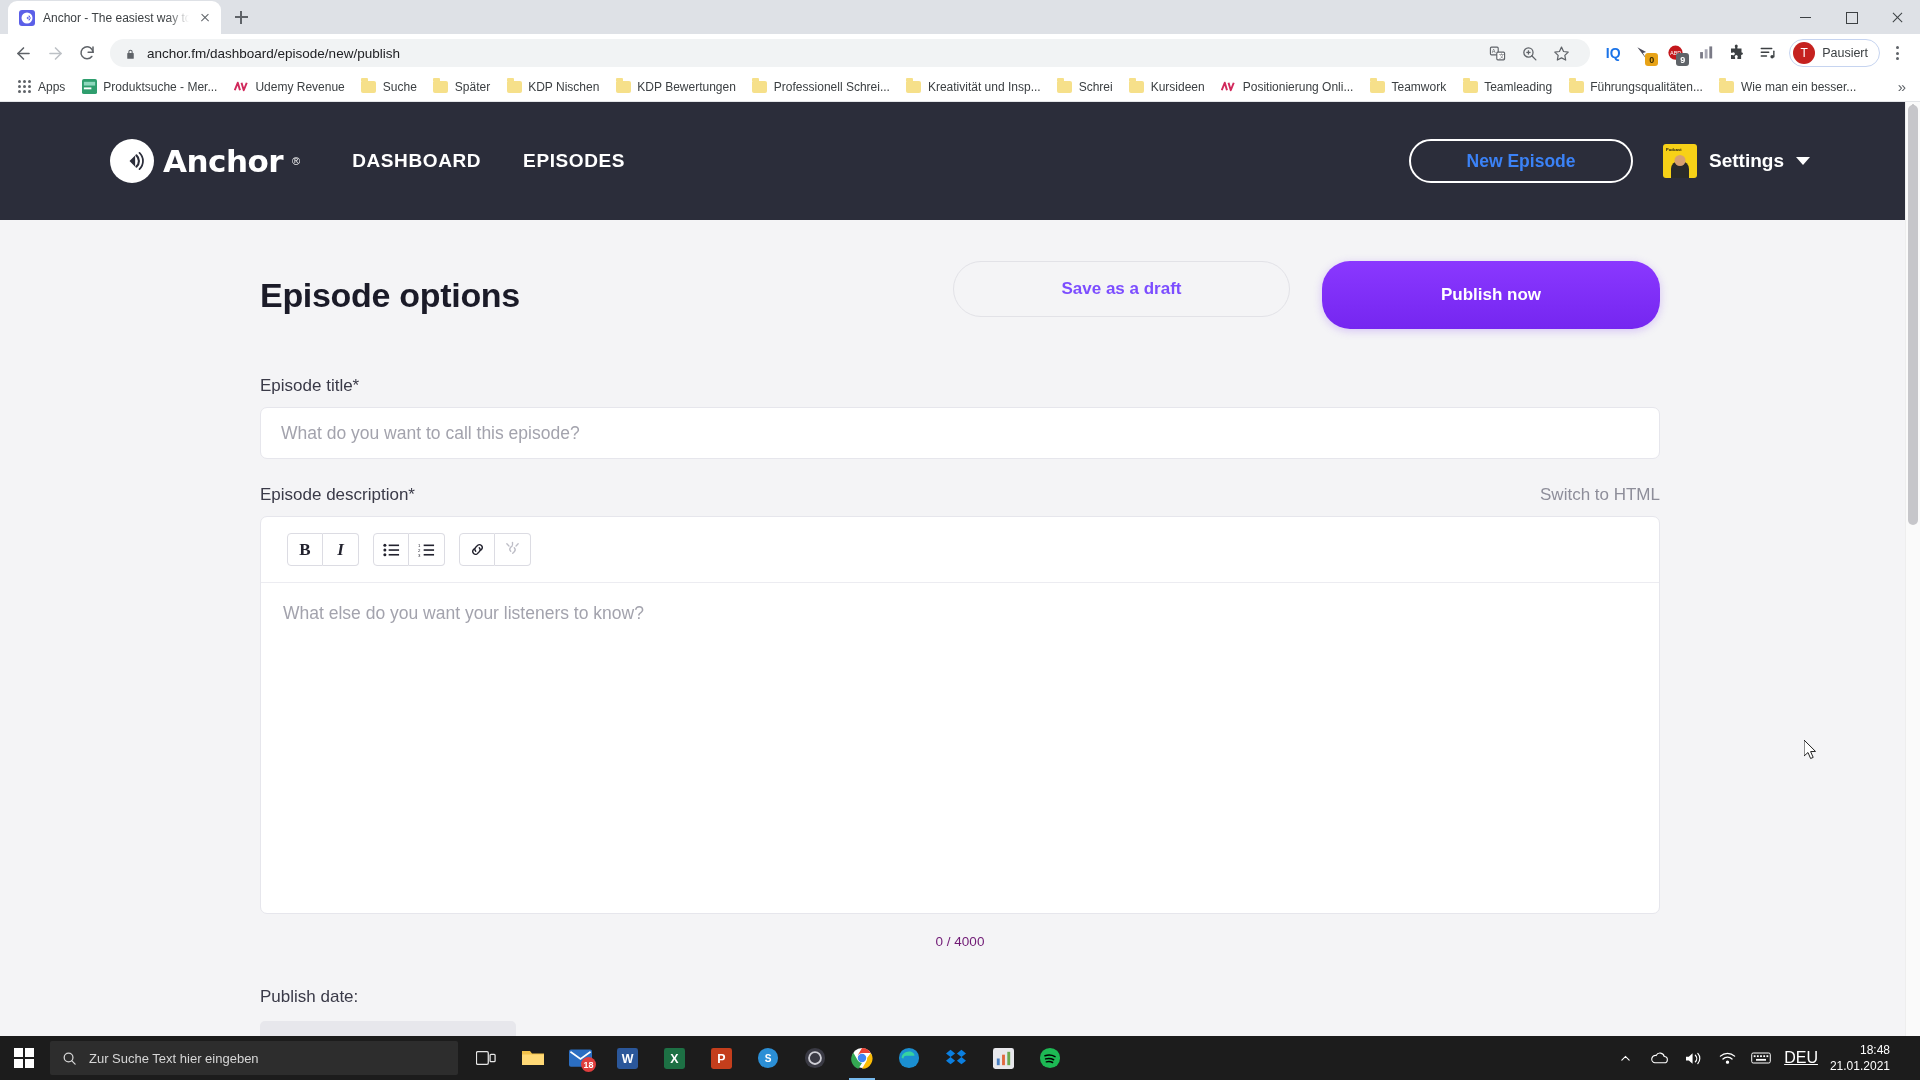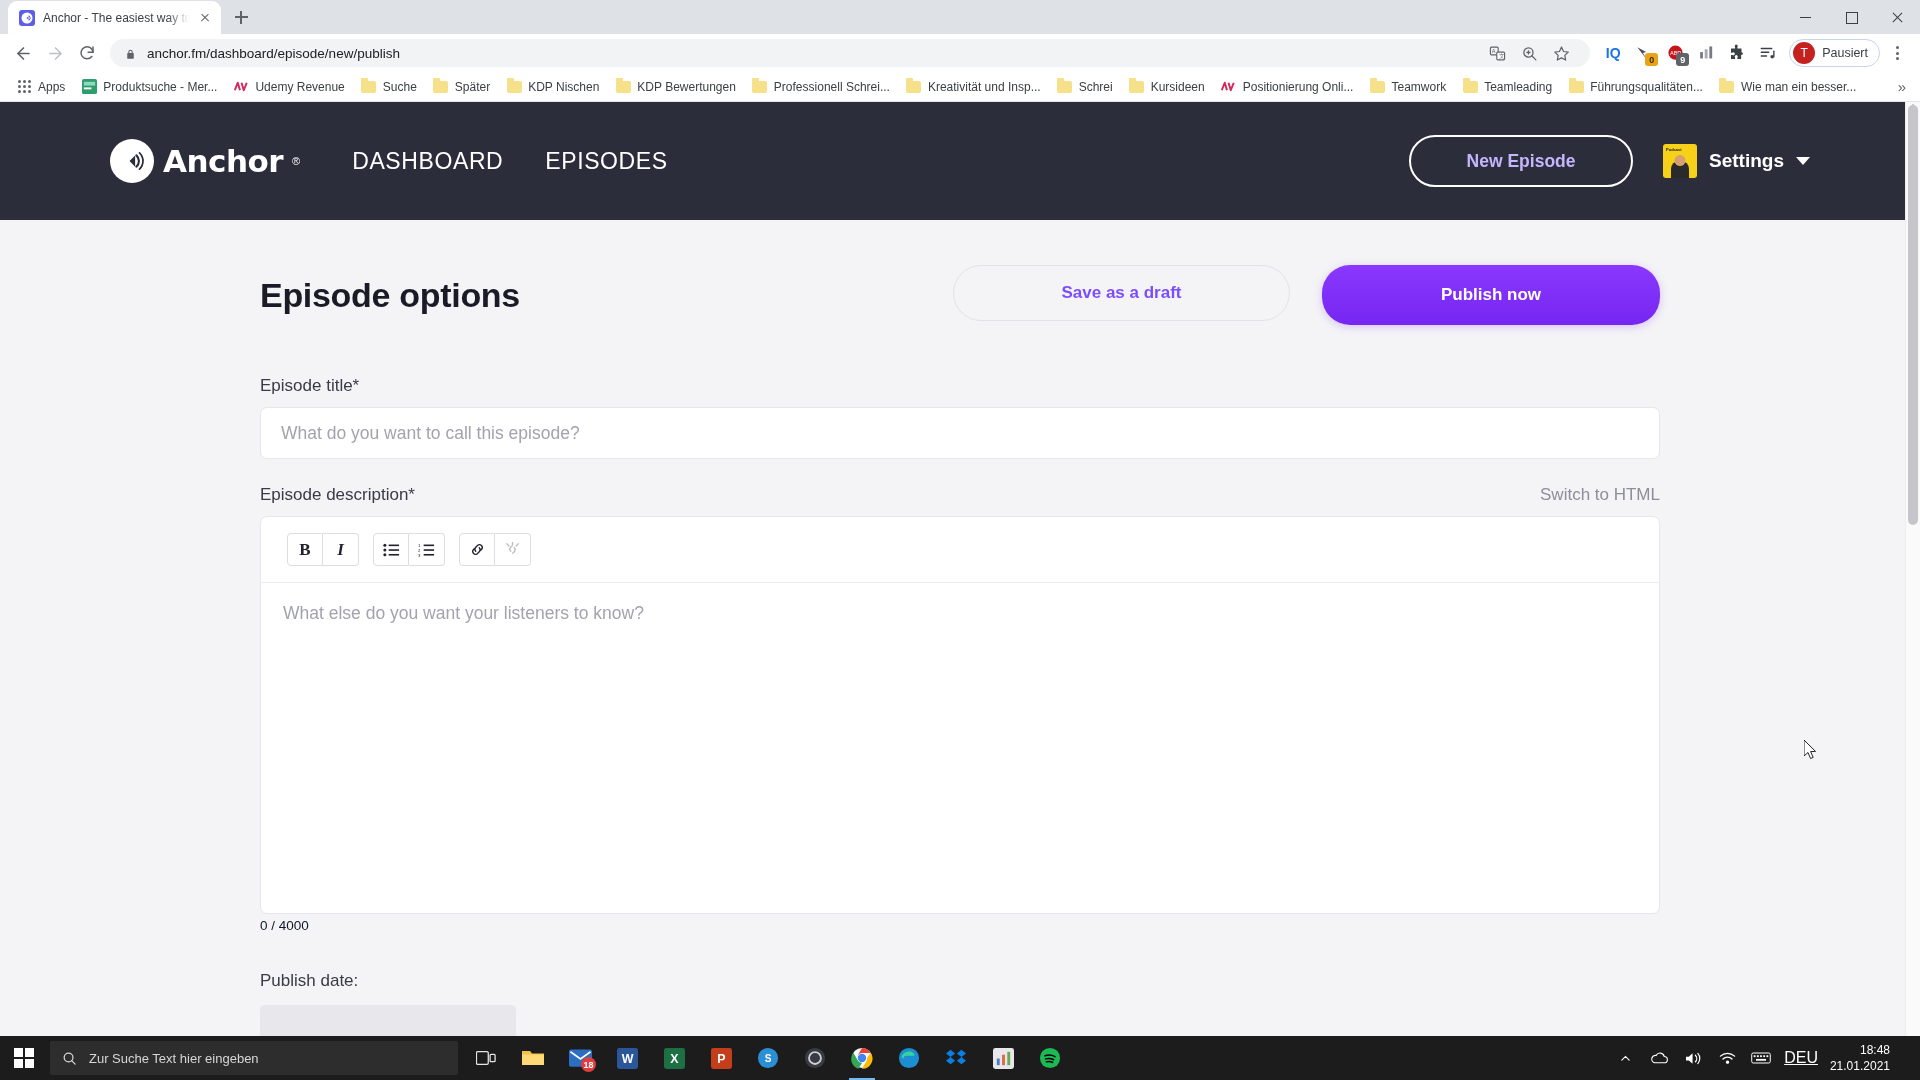--- a/index.html
+++ b/index.html
@@ -117,25 +117,25 @@
     padding: 0 110px 0 110px;
   }
   .logo-wrap { display:flex; align-items:center; gap:9px; }
   .logo-mark {
     width:44px; height:44px; border-radius:50%; background:#fff;
     display:flex; align-items:center; justify-content:center;
   }
   .logo-text { font-size:31px; color:#fff; font-weight:bold; letter-spacing:-0.5px; font-family:"DejaVu Sans", sans-serif;}
   .logo-reg { font-size:11px; color:#fff; vertical-align:super; }
   .nav { display:flex; gap:42px; margin-left:52px; }
-  .navlink { font-size:23px; color:#fff; font-weight:normal; letter-spacing:0.6px; }
+  .navlink { font-size:19px; color:#fff; font-weight:bold; letter-spacing:0.6px; }
   .header-right { margin-left:auto; display:flex; align-items:center; gap:30px; }
   .new-episode-btn {
-    width:224px; height:52px; border:2px solid #fff; border-radius:26px;
-    color:#c4b5fd; font-size:17.5px; font-weight:bold;
+    width:224px; height:44px; border:2px solid #fff; border-radius:26px;
+    color:#3b82f6; font-size:17.5px; font-weight:bold;
     display:flex; align-items:center; justify-content:center; background:transparent;
   }
   .settings-wrap { display:flex; align-items:center; gap:12px; }
   .settings-avatar {
     width:34px; height:34px; border-radius:3px; background:#f7d117; position:relative; overflow:hidden;
   }
   .settings-avatar::after {
     content:""; position:absolute; bottom:0; left:50%; transform:translateX(-50%);
     width:18px; height:17px; background:#2a2a2a; border-radius:8px 8px 0 0;
   }
@@ -149,21 +149,21 @@
   .inner { width: 1400px; margin: 0 auto; padding: 0 0px; }
   .row-title { display:flex; align-items:center; height:58px; margin-bottom: 52px; }
   .page-title { font-size:34px; color:#1b1b28; font-weight:bold; letter-spacing:-0.3px; }
   .title-actions { margin-left:auto; display:flex; gap:32px; }
   .btn-draft {
     width:337px; height:56px; border-radius:28px; background:#f4f4f6;
     border:1.5px solid #e2e2e7; color:#7c4dff; font-size:17px; font-weight:bold;
     display:flex; align-items:center; justify-content:center;
   }
   .btn-publish {
-    width:338px; height:60px; border-radius:28px; background:#7b2ff7;
+    width:338px; height:68px; border-radius:28px; background:#7b2ff7;
     background: linear-gradient(180deg,#8a38ff 0%, #7526f0 100%);
     color:#fff; font-size:17px; font-weight:bold;
     display:flex; align-items:center; justify-content:center;
     box-shadow: 0 2px 8px rgba(123,47,247,0.25);
   }
   .field-label { font-size:17px; color:#3a3a48; margin-bottom:11px; display:block; }
   .label-row { display:flex; align-items:center; margin-bottom:11px; }
   .label-row .field-label { margin-bottom:0; }
   .switch-html { margin-left:auto; font-size:17px; color:#8e8e9a; }
   .text-input {
@@ -186,21 +186,21 @@
     display:flex; align-items:center; justify-content:center;
     font-size:16px; color:#22222e;
   }
   .tb-group .tb-btn + .tb-btn { border-left:none; }
   .tb-group .tb-btn:first-child { border-radius:4px 0 0 4px; }
   .tb-group .tb-btn:last-child { border-radius:0 4px 4px 0; }
   .tb-group .tb-btn:only-child { border-radius:4px; }
   .editor-body {
     height: 330px; padding: 20px 22px; font-size:17.5px; color:#a3a3ad;
   }
-  .char-count { text-align:left; font-size:13.5px; color:#0f172a; margin-top:4px; }
+  .char-count { text-align:center; font-size:13.5px; color:#701a75; margin-top:20px; }
   .publish-date-label { font-size:17px; color:#3a3a48; margin-top:38px; display:block; }
   .date-box { width:256px; height:40px; background:#e7e7ec; border-radius:5px 5px 0 0; margin-top:14px; }
 
   
   .scrollbar { position:absolute; right:0; top:0; width:15px; height:100%; background:#fafafa; border-left:1px solid #eee; }
   .scroll-thumb { position:absolute; top:3px; right:2px; width:10px; height:420px; background:#c6c6ca; border-radius:5px; }
   .scroll-arrow { position:absolute; right:3px; width:0; height:0; }
   .sa-up { top:2px; border-left:4px solid transparent; border-right:4px solid transparent; border-bottom:5px solid #8a8a8e; }
   .sa-dn { bottom:2px; border-left:4px solid transparent; border-right:4px solid transparent; border-top:5px solid #8a8a8e; }
 

